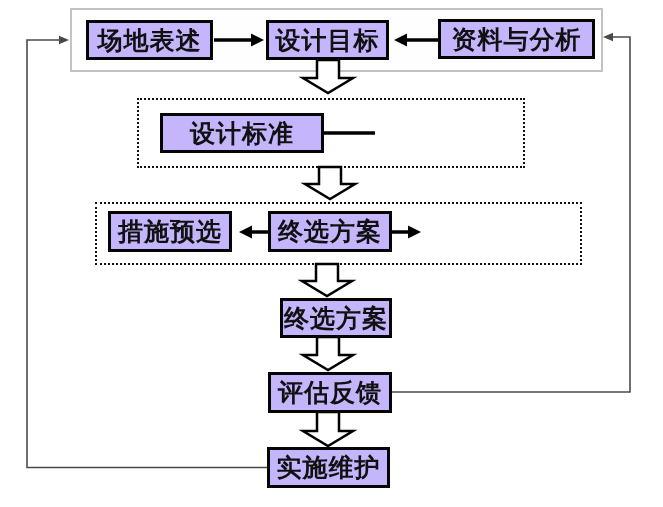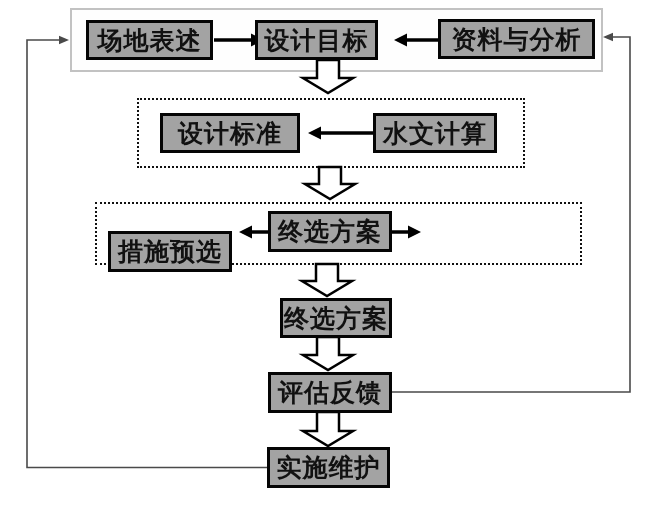--- a/index.html
+++ b/index.html
@@ -31,21 +31,21 @@
   .dotted-container {
     position: absolute;
     box-sizing: border-box;
     border: 2px dotted #111111;
     background: transparent;
   }
   .node {
     position: absolute;
     box-sizing: border-box;
     border: 3px solid #050505;
-    background: #a3a3a3;
+    background: #c4b5fd;
     display: flex;
     align-items: center;
     justify-content: center;
     font-size: 25px;
     font-weight: 700;
     color: #111111;
     letter-spacing: 1px;
     white-space: nowrap;
   }
 </style>
@@ -96,26 +96,25 @@
       <polygon points="59,35.8 59,44.2 69,40" fill="#4a4a4a"></polygon>
     </g>
 
     <g>
       <polyline points="392,392 630,392 630,37 613,37" fill="none" stroke="#4a4a4a" stroke-width="1.6"></polyline>
       <polygon points="613,32.8 613,41.2 603,37" fill="#4a4a4a"></polygon>
     </g>
   </svg>
 
   <div class="node" style="left:86px; top:20px; width:127px; height:40px;">场地表述</div>
-  <div class="node" style="left:255px; top:20px; width:123px; height:40px;">设计目标</div>
+  <div class="node" style="left:266px; top:20px; width:123px; height:40px;">设计目标</div>
   <div class="node" style="left:438px; top:19px; width:157px; height:40px;">资料与分析</div>
 
-  <div class="node" style="left:160px; top:113px; width:140px; height:40px;">设计标准</div>
-  <div class="node" style="left:373px; top:113px; width:124px; height:40px;">水文计算</div>
+  <div class="node" style="left:160px; top:113px; width:164px; height:40px;">设计标准</div>
 
-  <div class="node" style="left:108px; top:211px; width:124px; height:41px;margin-top:20px;">措施预选</div>
+  <div class="node" style="left:108px; top:211px; width:124px; height:41px;">措施预选</div>
   <div class="node" style="left:268px; top:211px; width:124px; height:41px;">终选方案</div>
 
   <div class="node" style="left:280px; top:298px; width:112px; height:40px;">终选方案</div>
   <div class="node" style="left:268px; top:372px; width:124px; height:41px;">评估反馈</div>
   <div class="node" style="left:267px; top:447px; width:123px; height:41px;">实施维护</div>
 
 </div>
 
 </body></html>

